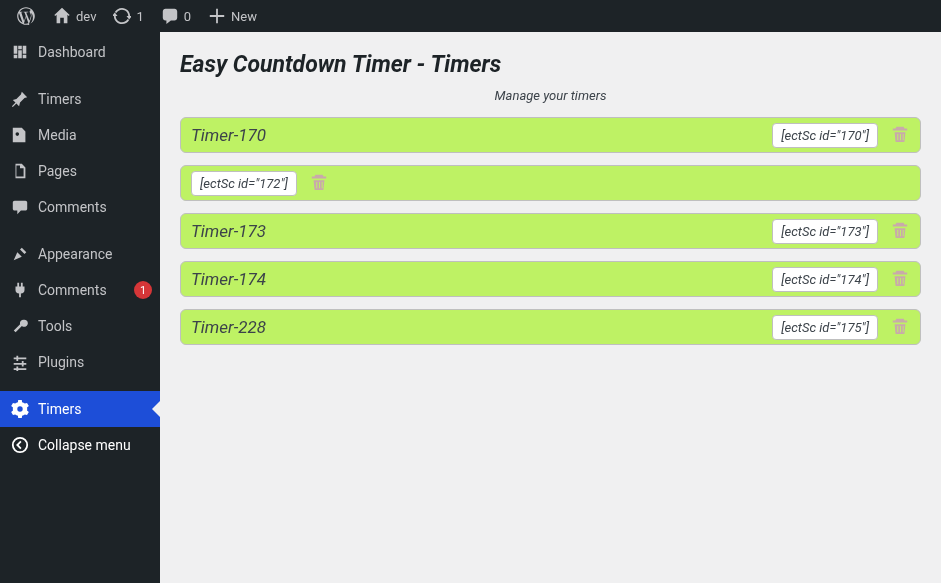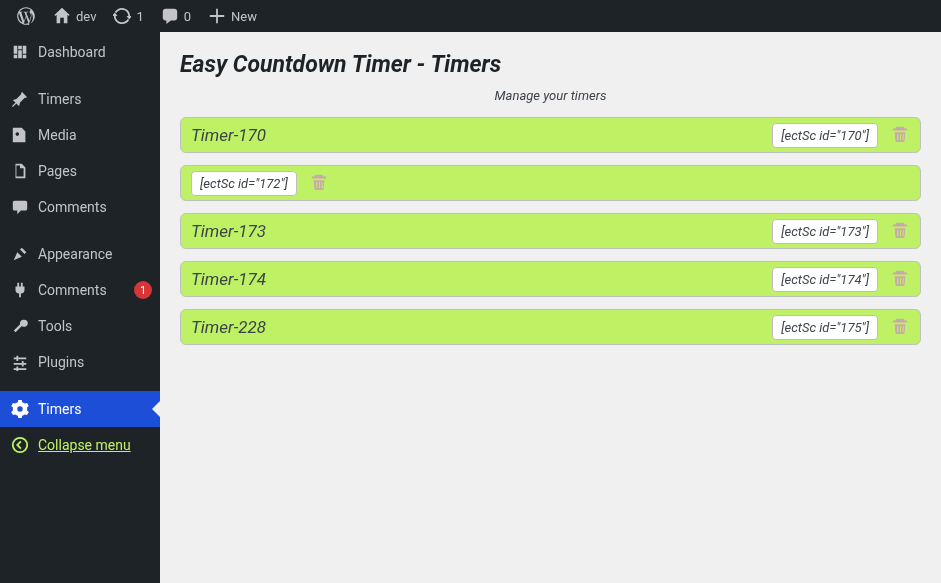--- a/index.html
+++ b/index.html
@@ -68,22 +68,21 @@
   .menu-sep { height: 5px; margin: 2px 0 4px 0; border-bottom: 0; }
   .menu-icon { width: 20px; height: 20px; display: inline-flex; align-items: center; justify-content: center; flex-shrink: 0; }
   .menu-icon svg { width: 18px; height: 18px; fill: currentColor; }
   .menu-label { flex: 1; white-space: nowrap; }
   .badge {
     display: inline-flex; align-items:center; justify-content:center;
     background: #d63638; color: #fff; font-size: 11px; min-width: 18px; height: 18px;
     border-radius: 9px; padding: 0 5px; margin-left: 4px;
   }
   .collapse {
-    color: #bef264;
-    text-decoration: underline;
+    color: #ffffff;
   }
   .content {
     flex: 1;
     padding: 10px 20px;
     overflow: auto;
     font-style: italic;
   }
   h1.page-title {
     font-size: 23px;
     font-weight: 700;

